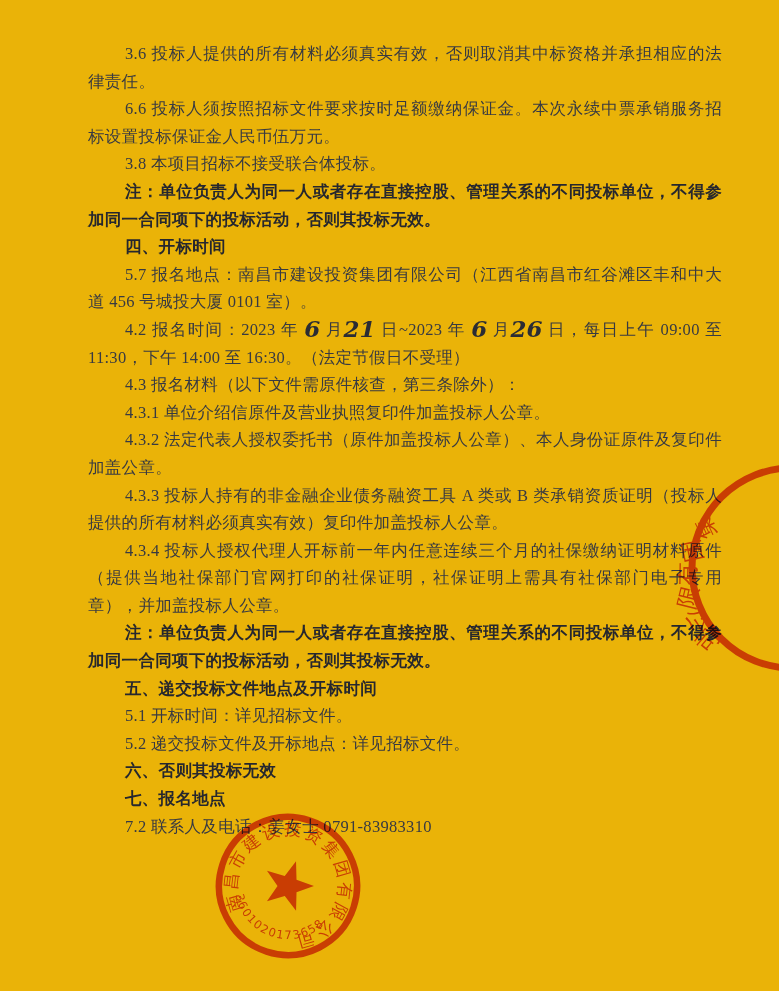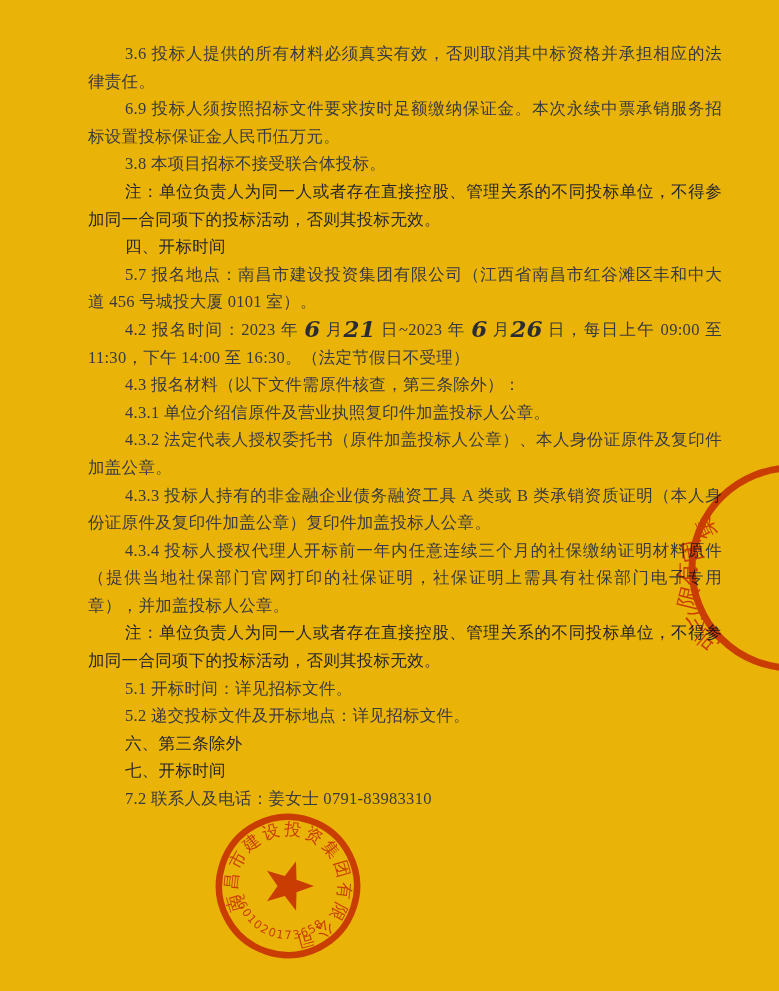--- a/index.html
+++ b/index.html
@@ -18,21 +18,21 @@
     width:634px;
     font-size:16.5px;
     line-height:27.6px;
     text-align:justify;
   }
   .doc p{
     margin:0;
     text-indent:37px;
     letter-spacing:0.3px;
   }
-  .bold{font-weight:normal;color:#26272e;}
+  .bold{font-weight:bold;color:#26272e;}
   .hw{
     font-style:italic;
     font-weight:bold;
     font-size:23px;
     line-height:0;
     letter-spacing:0;
     color:#2b2c34;
     vertical-align:-2px;
     font-family:"DejaVu Serif","Liberation Serif",serif;
   }
@@ -45,36 +45,37 @@
   .seal-stroke{fill:none;stroke:#d64040;stroke-width:6.5;}
   .seal-text{fill:#d64040;}
 </style>
 </head>
 <body>
 
 <div class="page">
 
   <div class="doc">
     <p>3.6  投标人提供的所有材料必须真实有效，否则取消其中标资格并承担相应的法律责任。</p>
-    <p>6.9  投标人须按照招标文件要求按时足额缴纳保证金。本次永续中票承销服务招标设置投标保证金人民币伍万元。</p>
+    <p>6.6  投标人须按照招标文件要求按时足额缴纳保证金。本次永续中票承销服务招标设置投标保证金人民币伍万元。</p>
     <p>3.8 本项目招标不接受联合体投标。</p>
     <p class="bold">注：单位负责人为同一人或者存在直接控股、管理关系的不同投标单位，不得参加同一合同项下的投标活动，否则其投标无效。</p>
     <p class="bold">四、开标时间</p>
     <p>5.7 报名地点：南昌市建设投资集团有限公司（江西省南昌市红谷滩区丰和中大道 456 号城投大厦 0101 室）。</p>
     <p><span>4.2 报名时间：2023 年 </span><span class="hw">6</span><span> 月</span><span class="hw">21</span><span> 日~2023 年 </span><span class="hw">6</span><span> 月</span><span class="hw">26</span><span> 日，每日上午 09:00 至 11:30，下午 14:00 至 16:30。（法定节假日不受理）</span></p>
     <p>4.3  报名材料（以下文件需原件核查，第三条除外）：</p>
     <p>4.3.1 单位介绍信原件及营业执照复印件加盖投标人公章。</p>
     <p>4.3.2 法定代表人授权委托书（原件加盖投标人公章）、本人身份证原件及复印件加盖公章。</p>
-    <p>4.3.3  投标人持有的非金融企业债务融资工具 A 类或 B 类承销资质证明（本人身份证原件及复印件加盖公章）复印件加盖投标人公章。</p>
+    <p>4.3.3  投标人持有的非金融企业债务融资工具 A 类或 B 类承销资质证明（投标人提供的所有材料必须真实有效）复印件加盖投标人公章。</p>
     <p>4.3.4  投标人授权代理人开标前一年内任意连续三个月的社保缴纳证明材料原件（提供当地社保部门官网打印的社保证明，社保证明上需具有社保部门电子专用章），并加盖投标人公章。</p>
     <p class="bold">注：单位负责人为同一人或者存在直接控股、管理关系的不同投标单位，不得参加同一合同项下的投标活动，否则其投标无效。</p>
+    <p class="bold">五、递交投标文件地点及开标时间</p>
     <p>5.1 开标时间：详见招标文件。</p>
     <p>5.2 递交投标文件及开标地点：详见招标文件。</p>
-    <p class="bold">六、第三条除外</p>
-    <p class="bold">七、开标时间</p>
+    <p class="bold">六、否则其投标无效</p>
+    <p class="bold">七、报名地点</p>
     <p>7.2 联系人及电话：姜女士 0791-83983310</p>
   </div>
 
   <svg class="seal-overlay" width="779" height="991" viewBox="0 0 779 991">
 
     <g transform="rotate(18 288 886)">
       <circle class="seal-stroke" cx="288" cy="886" r="69"></circle>
       <defs>
         <path id="ringPath" d="M 262.5 930.2 A 51 51 0 1 1 313.5 841.8 A 51 51 0 0 1 313.5 930.2" fill="none"></path>
         <path id="numPath" d="M 242.1 912.5 A 53 53 0 0 0 333.9 912.5" fill="none"></path>

